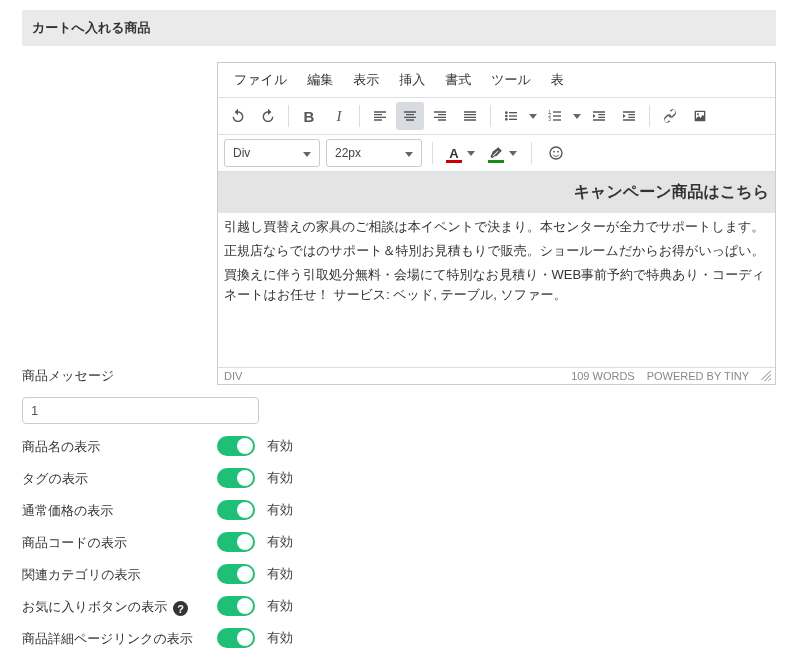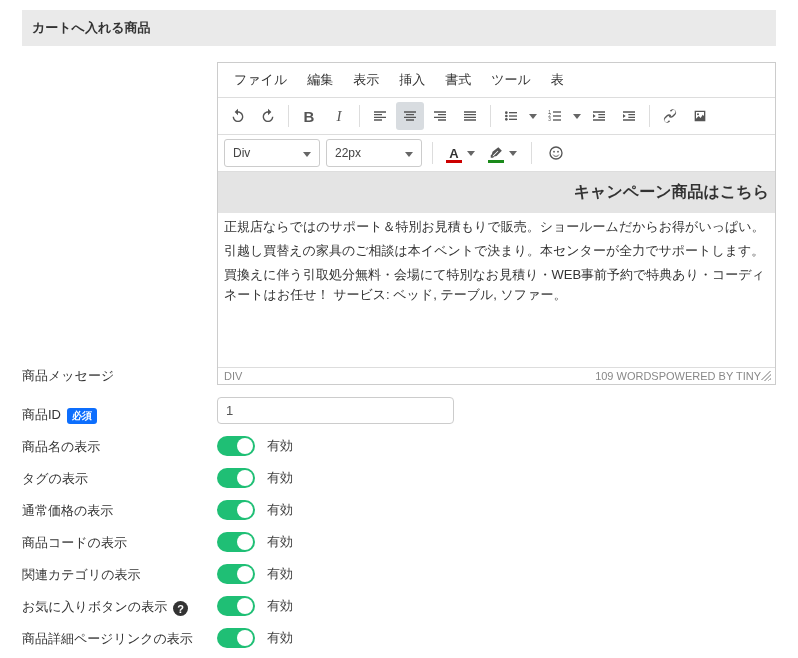--- a/index.html
+++ b/index.html
@@ -170,21 +170,21 @@
 .statusbar {
   display: flex;
   justify-content: space-between;
   font-size: 11px;
   color: #888;
   border-top: 1px solid #ddd;
   padding: 2px 4px;
   position: relative;
 }
 .statusbar .path { padding-left: 2px; }
-.statusbar .right { display: flex; gap: 0; align-items: center; }
+.statusbar .right { display: flex; gap: 12px; align-items: center; }
 .resize-grip {
   width: 10px; height: 10px;
   background: linear-gradient(135deg, transparent 0 40%, #bbb 40% 50%, transparent 50% 60%, #bbb 60% 70%, transparent 70% 80%, #bbb 80% 90%, transparent 90%);
 }
 
 .text-input {
   border: 1px solid #ccc;
   border-radius: 4px;
   padding: 5px 8px;
   width: 237px;
@@ -358,42 +358,38 @@
               <circle cx="12" cy="12" r="9" fill="none" stroke="#555" stroke-width="2"></circle>
               <circle cx="9" cy="10" r="1.3"></circle>
               <circle cx="15" cy="10" r="1.3"></circle>
               <path d="M8 15c1 1.5 2.5 2 4 2s3-.5 4-2" fill="none" stroke="#555" stroke-width="1.5" stroke-linecap="round"></path>
             </svg>
           </div>
       </div>
 
       <div class="editor-content">
         <div class="campaign-bar">キャンペーン商品はこちら</div>
+        <div class="para">引越し買替えの家具のご相談は本イベントで決まり。本センターが全力でサポートします。</div>
         <div class="para">正規店ならではのサポート＆特別お見積もりで販売。ショールームだからお得がいっぱい。</div>
-        <div class="para">引越し買替えの家具のご相談は本イベントで決まり。本センターが全力でサポートします。</div>
         <div class="para">買換えに伴う引取処分無料・会場にて特別なお見積り・WEB事前予約で特典あり・コーディネートはお任せ！ サービス: ベッド, テーブル, ソファー。</div>
       </div>
 
       <div class="statusbar">
         <span class="path">DIV</span>
         <span class="right">
           <span>109 WORDS</span>
           <span>POWERED BY TINY</span>
           <span class="resize-grip"></span>
         </span>
       </div>
     </div>
   </div>
 </div>
 
 <div class="row">
-  <div class="label-col">
-    <span>商品ID</span>
-    <span class="required-badge">必須</span>
-  </div>
   <div class="field-col">
     <input class="text-input" value="1" style="">
   </div>
 </div>
 
 <div class="row">
   <div class="label-col">
       <span>商品名の表示</span>
     </div>
   <div class="field-col toggle-wrap">

